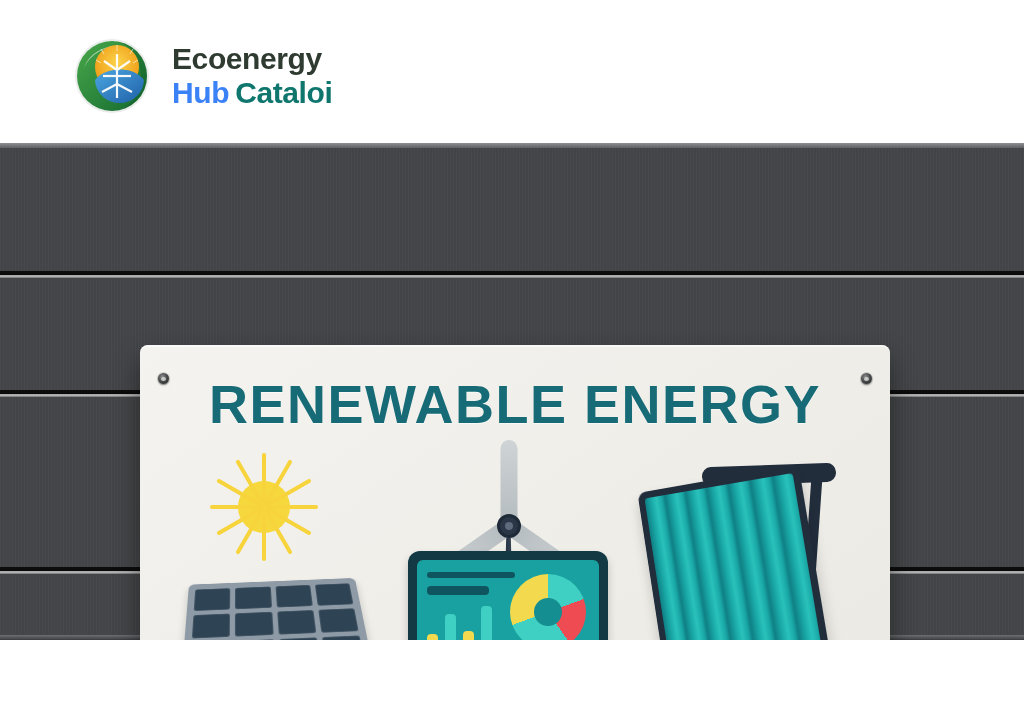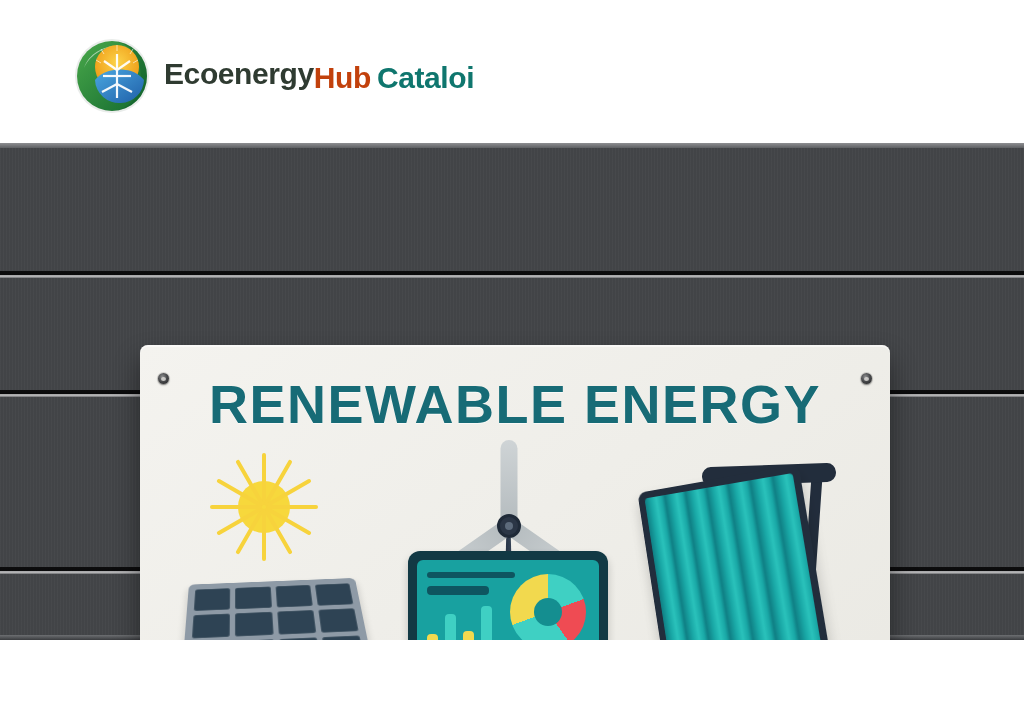--- a/index.html
+++ b/index.html
@@ -10,26 +10,26 @@
   }
   .page{position:relative;width:1024px;height:724px;background:#ffffff;}
 
   
   .header{
     position:absolute;left:0;top:0;width:1024px;height:143px;
     background:#ffffff;
   }
   .brand{position:absolute;left:72px;top:36px;display:flex;align-items:center;gap:12px;}
   .brand-mark{position:relative;width:80px;height:80px;flex:0 0 80px;}
-  .brand-text{display:flex;flex-direction:row;line-height:1.0;}
+  .brand-text{display:flex;flex-direction:column;line-height:1.0;margin-left:8px;}
   .brand-line1{
     font-size:30px;font-weight:bold;color:#2f3b31;letter-spacing:-0.4px;
   }
   .brand-line2{font-size:30px;font-weight:bold;letter-spacing:-0.4px;margin-top:4px;}
-  .brand-hub{color:#c2410c;}
+  .brand-hub{color:#3b82f6;}
   .brand-cataloi{color:#0f766e;margin-left:6px;}
 
   
   .wall{
     position:absolute;left:0;top:143px;width:1024px;height:497px;
     background:#434548;
     overflow:hidden;
   }
   .wall-grain{
     position:absolute;inset:0;

